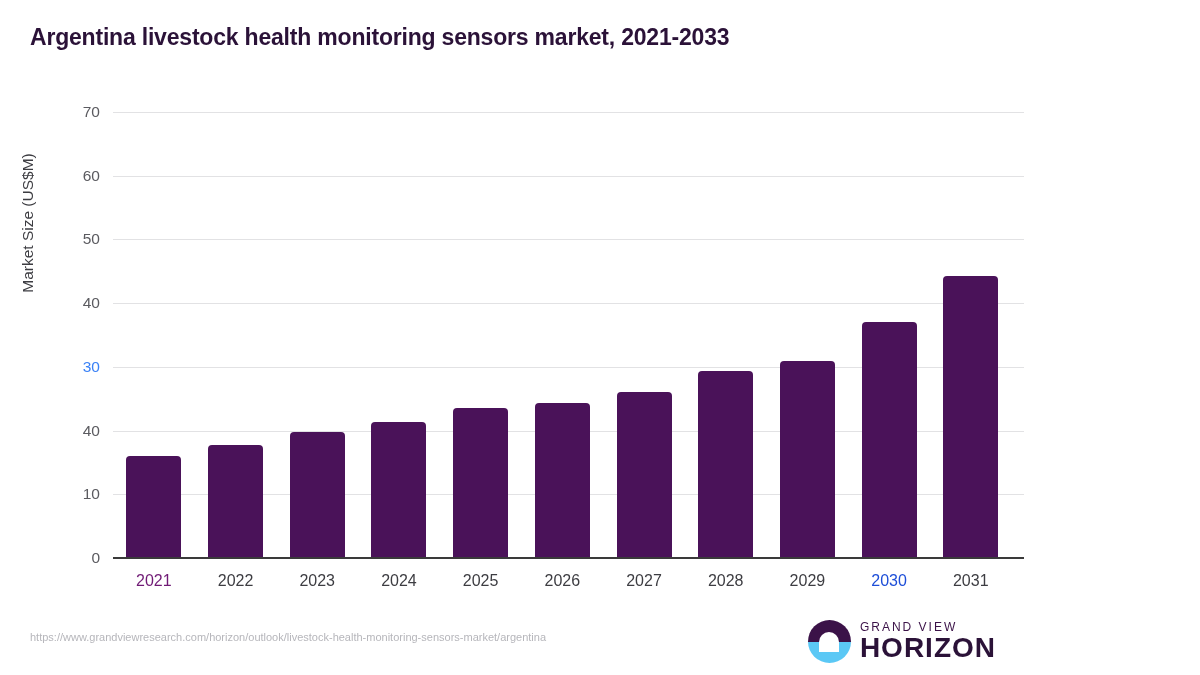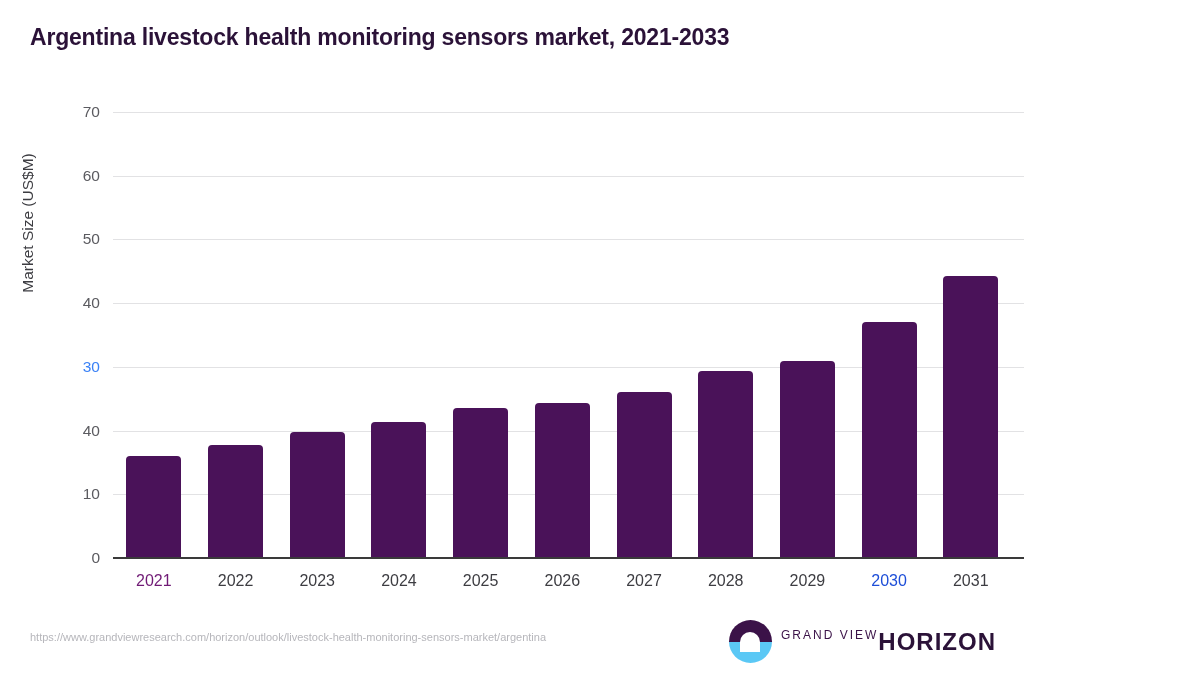--- a/index.html
+++ b/index.html
@@ -134,31 +134,31 @@
     left: 50%;
     transform: translateX(-50%);
     background: #ffffff;
     border-radius: 2px;
     height: 2.6px;
   }
   #logo-ray1 { top: 56%; width: 17px; }
   #logo-ray2 { top: 67%; width: 12px; }
   #logo-text {
     display: flex;
-    flex-direction: row;
+    flex-direction: column;
     line-height: 1.05;
   }
   #logo-grandview {
     font-size: 12px;
     letter-spacing: 2.0px;
     color: #3b1248;
     font-weight: normal;
   }
   #logo-horizon {
-    font-size: 24px;
+    font-size: 28px;
     letter-spacing: 1.0px;
     color: #2b1238;
     font-weight: bold;
   }
 </style>
 </head>
 <body>
 
 <div id="page">
 

